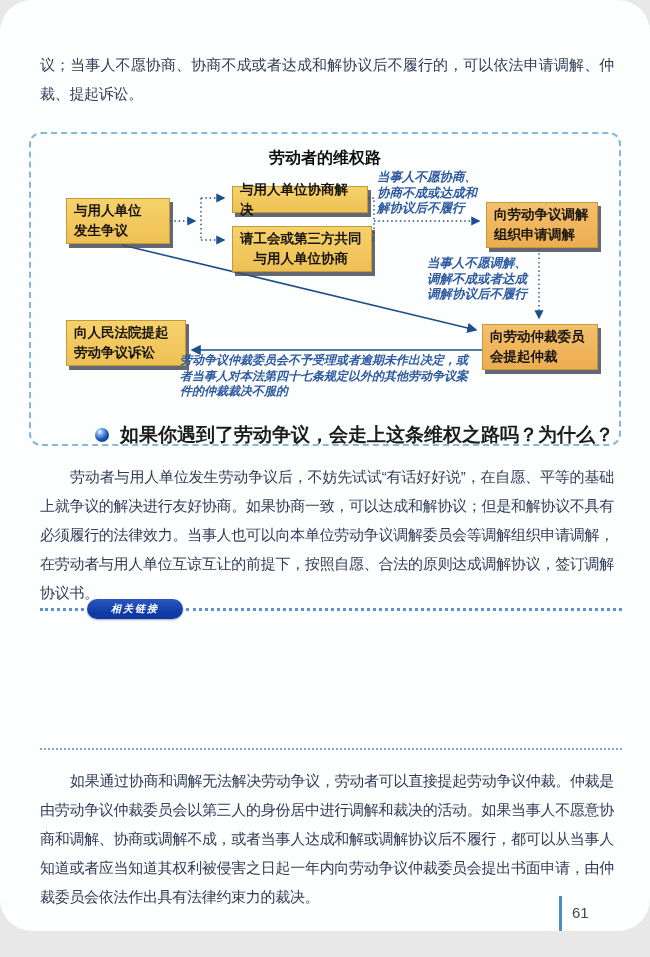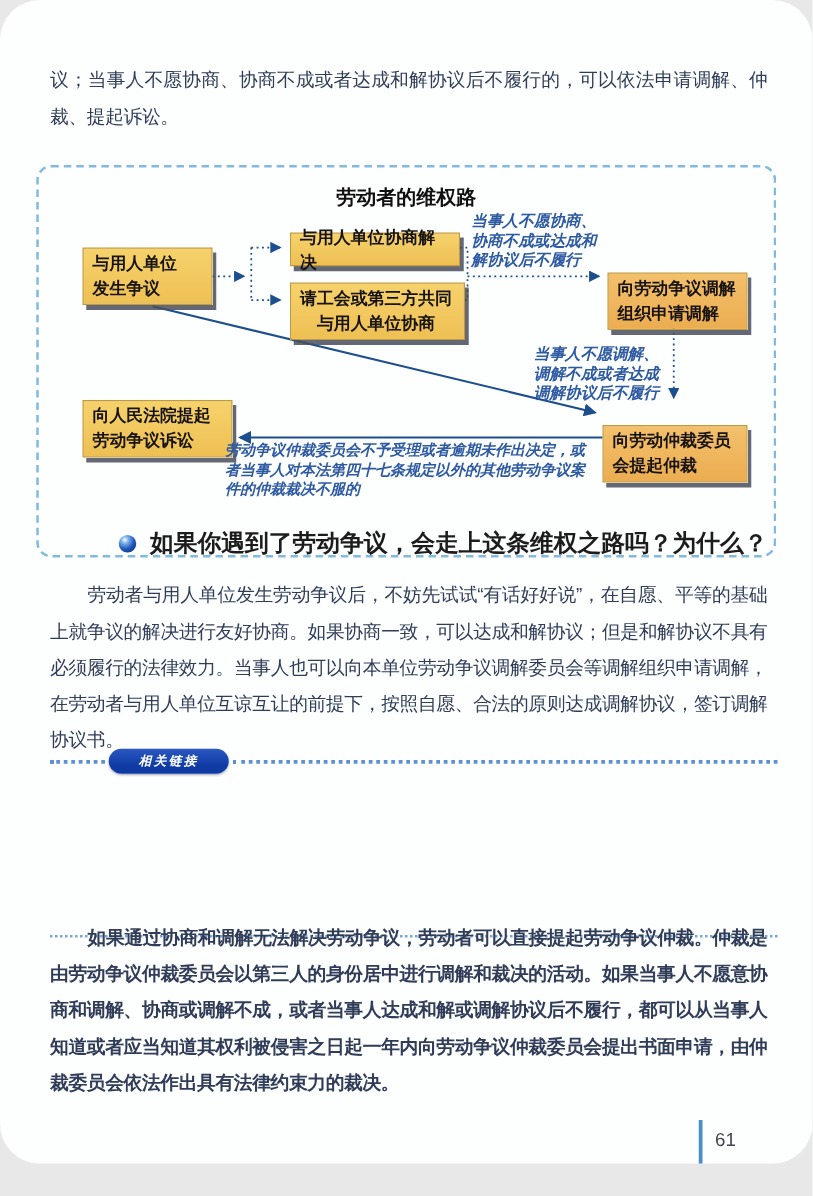--- a/index.html
+++ b/index.html
@@ -12,54 +12,54 @@
   }
   
   .para {
     position:absolute; left:40px; width:574px;
     font-size:15px; letter-spacing:-0.3px; line-height:29px;
     color:#303c58; text-align:justify;
   }
   .para.indent { text-indent:2em; }
   .p-intro  { top:50px; }
   .p-body1  { top:462px; }
-  .p-body2  { top:736px;font-weight:bold; }
+  .p-body2  { top:766px; }
 
   
   .flowchart {
     position:absolute; left:29px; top:132px; width:592px; height:314px;
     border:2px dashed #82b9dc; border-radius:12px; background:transparent;
   }
   .fc-title {
     position:absolute; top:14px; left:0; width:100%;
     text-align:center; font-weight:bold; font-size:16px; color:#101010;
   }
   .fc-arrows { position:absolute; left:0; top:0; }
   .node {
     position:absolute; display:flex; align-items:center;
     padding:2px 7px; white-space:pre-line;
     font-weight:bold; font-size:13.5px; line-height:20px; color:#161310;
     background:linear-gradient(180deg,#f6d26c 0%,#eec054 100%);
     border:1px solid #c39a38;
     box-shadow:3px 4px 0 rgba(72,78,92,0.85);
   }
-  .node.warm { background:linear-gradient(180deg,#f3c06c 0%,#ecad50 100%);margin-top:16px; }
+  .node.warm { background:linear-gradient(180deg,#f3c06c 0%,#ecad50 100%); }
   .n-dispute     { left:35px;  top:64px;  width:104px; height:46px; }
   .n-negotiate   { left:201px; top:52px;  width:136px; height:27px; }
   .n-union       { left:201px; top:92px;  width:140px; height:46px;text-align:center; }
   .n-mediation   { left:455px; top:68px;  width:112px; height:46px; }
   .n-court       { left:35px;  top:186px; width:120px; height:46px; }
   .n-arbitration { left:451px; top:190px; width:116px; height:46px; }
   .edge-label {
     position:absolute; white-space:pre-line;
     font-size:12.5px; line-height:15.5px; font-weight:bold; font-style:italic;
     color:#2d5aa2;
   }
   .el-mediation   { left:346px; top:36px; }
-  .el-arbitration { left:396px; top:142px; }
+  .el-arbitration { left:396px; top:122px; }
   .el-court       { left:149px; top:219px; font-size:12px; }
   .fc-question {
     position:absolute; left:64px; top:288px;
     display:flex; align-items:center; gap:11px;
     font-weight:bold; font-size:19px; color:#1c1c1c;
   }
   .sphere {
     width:14px; height:14px; border-radius:50%; flex:0 0 auto;
     background:radial-gradient(circle at 35% 28%, #ffffff 0%, #79aeea 22%, #1e56b8 55%, #092a66 100%);
   }

